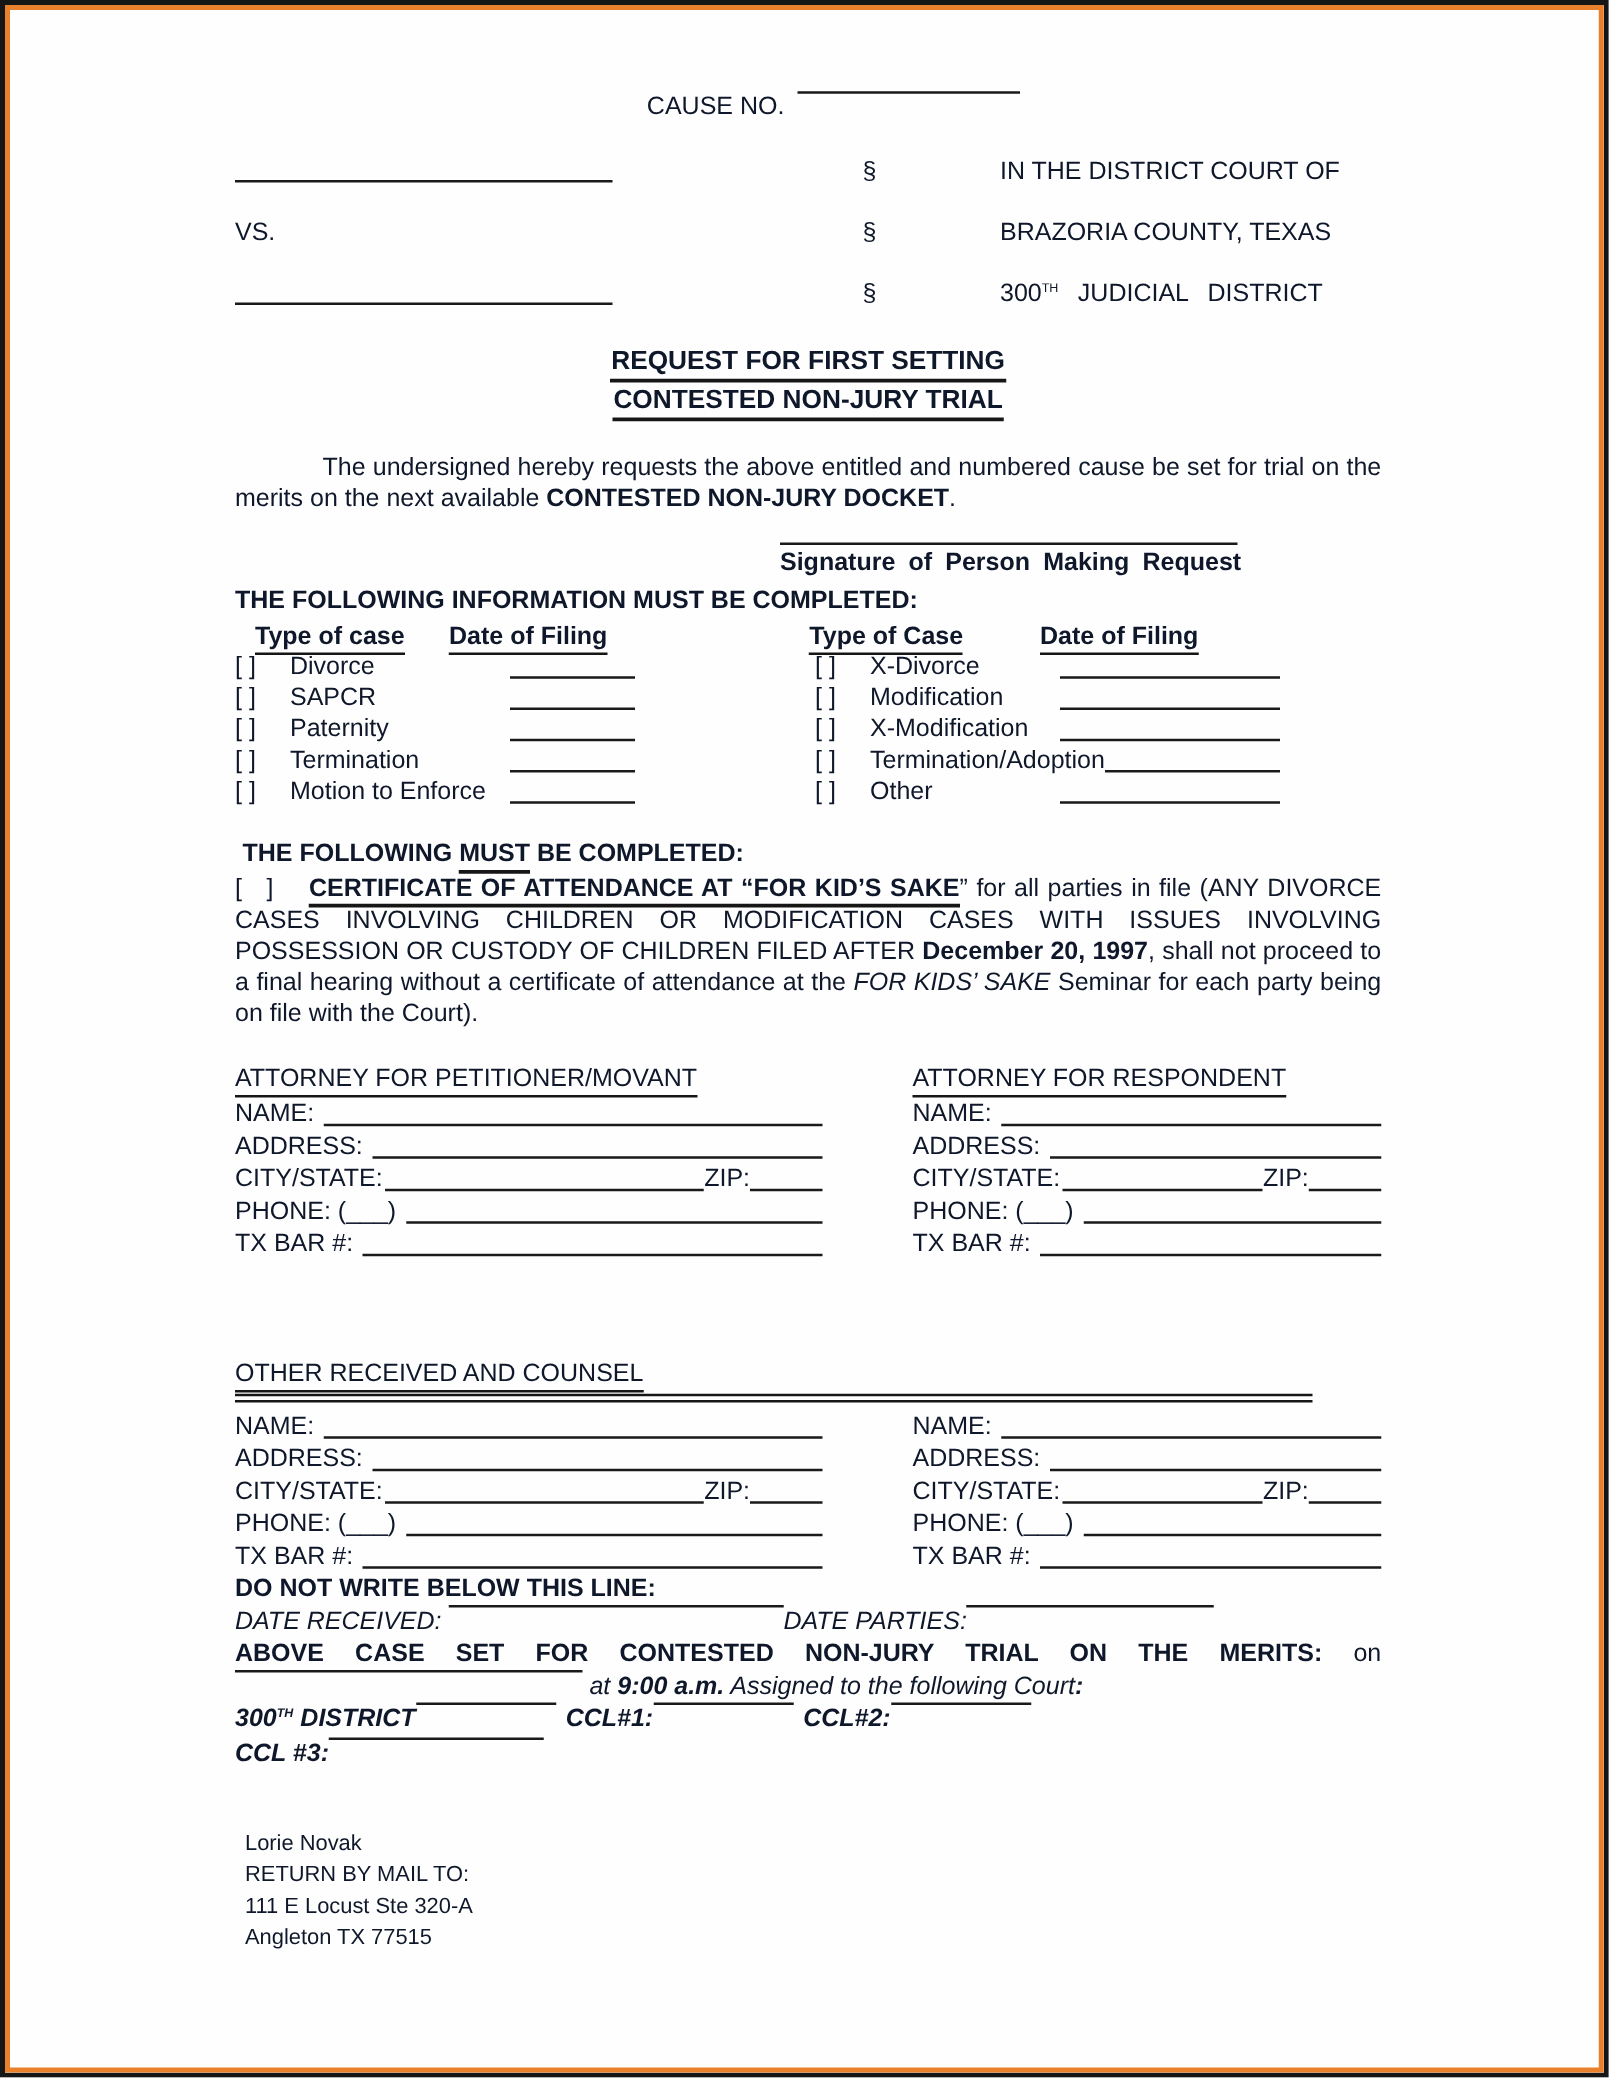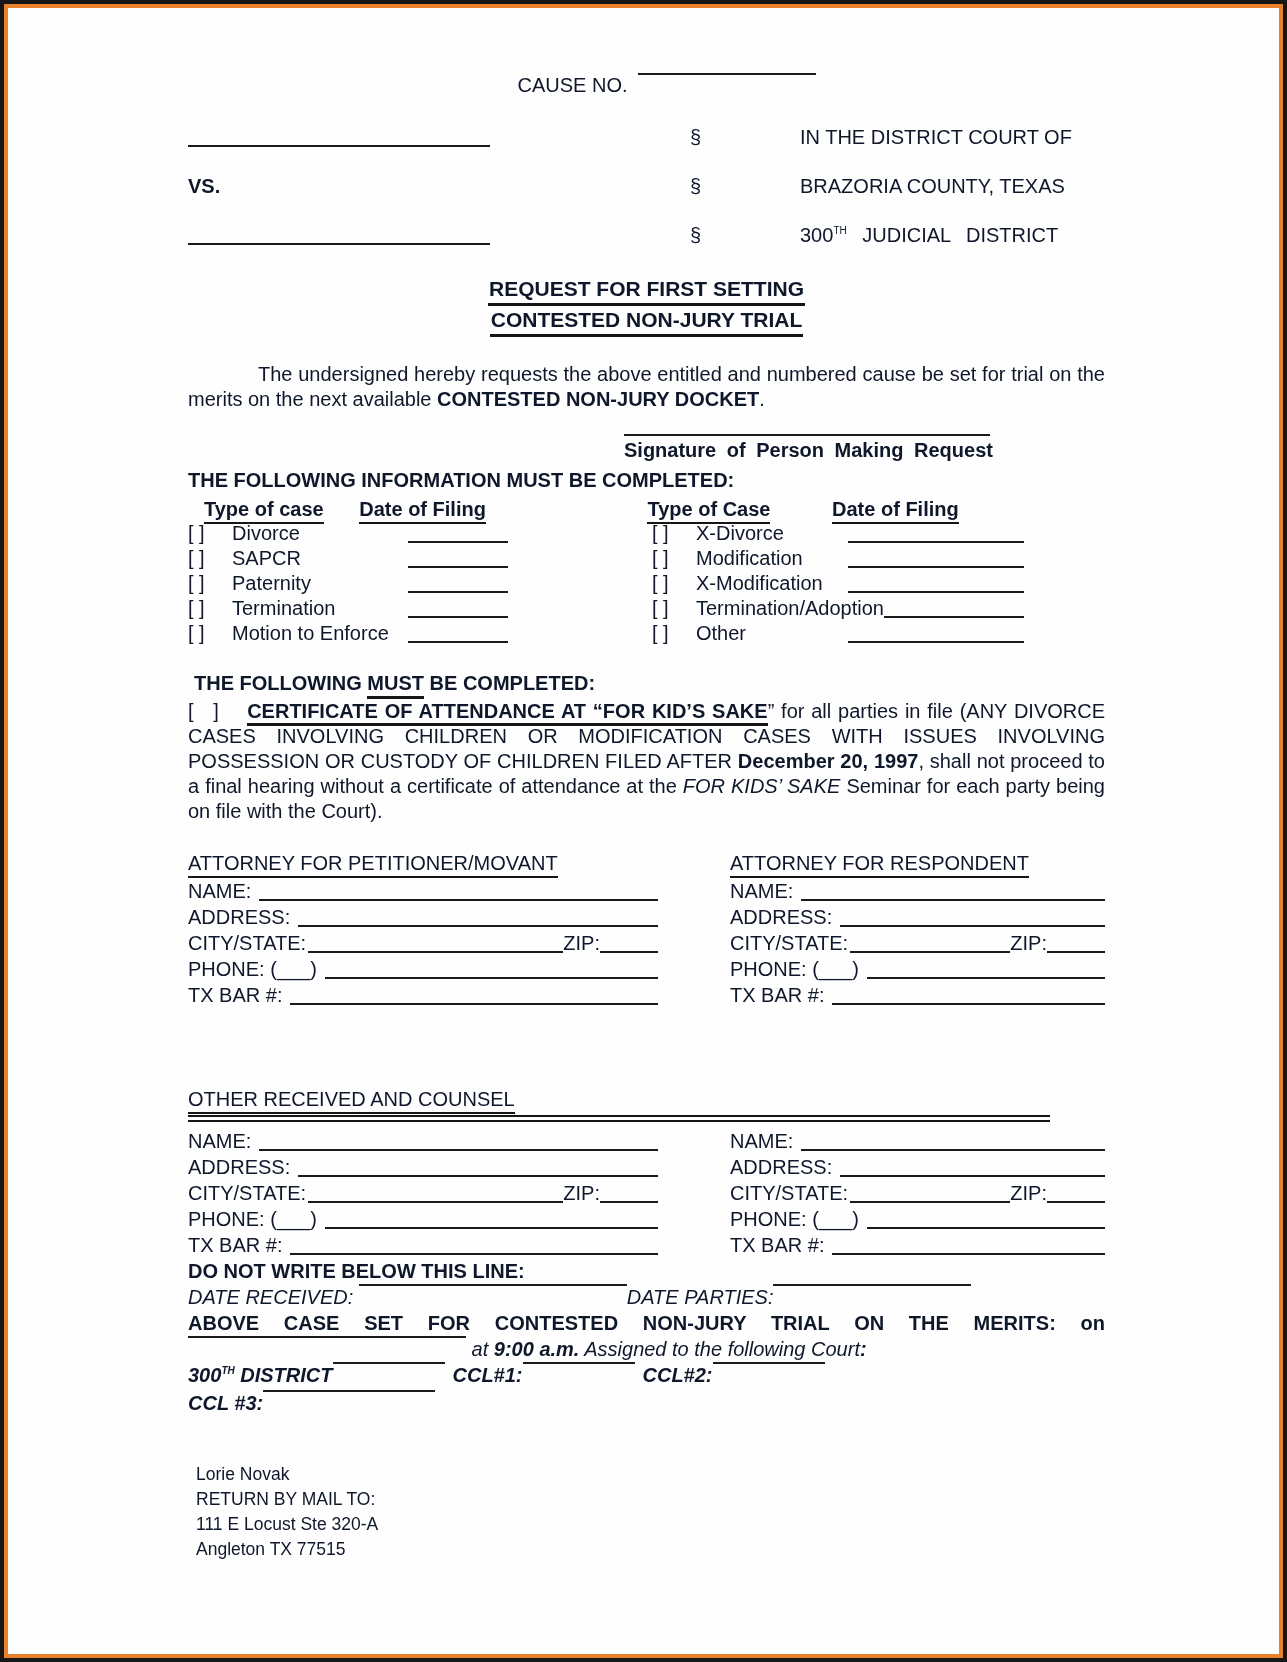--- a/index.html
+++ b/index.html
@@ -19,21 +19,21 @@
   }
   .b{font-weight:bold;}
   .i{font-style:italic;}
   sup{font-size:10px;vertical-align:super;line-height:0;}
   
   .bl{display:inline-block;border-bottom:2px solid #1a1a1a;height:1px;vertical-align:-3px;}
   
   .cause{display:flex;justify-content:center;padding-left:40px;margin-bottom:26px;}
   .cause .bl{width:178px;margin-left:10px;}
   .cap-row{display:flex;align-items:flex-end;height:26px;margin-bottom:23px;}
-  .cap-left{width:502px;font-weight:bold;}
+  .cap-left{width:502px;}
   .cap-left .bl{width:302px;}
   .cap-sec{width:110px;}
   .cap-right{flex:1;}
   .ws{word-spacing:10px;}
   
   .title-wrap{text-align:center;margin-top:27px;line-height:27px;}
   .title-line{display:inline-block;font-weight:bold;font-size:21px;border-bottom:3px solid #161616;padding:0 1px 1px;}
   
   .intro{margin-top:25px;text-align:justify;text-indent:70px;line-height:25px;}
   
@@ -76,21 +76,21 @@
   
   .other-heading{margin-top:78px;}
   .dbl-rule{width:862px;height:3px;border-top:2px solid #161616;border-bottom:2px solid #161616;margin-top:1px;}
   .parties{display:flex;margin-top:6px;}
   
   .admin-row{display:flex;align-items:flex-start;height:26px;font-style:italic;}
   .donot{font-weight:bold;height:26px;}
   .dr-blank1{width:268px;flex:none;border-bottom:2px solid #1a1a1a;margin-bottom:3px;}
   .dr-blank2{width:198px;flex:none;border-bottom:2px solid #1a1a1a;margin-bottom:3px;}
   .above-case{font-weight:bold;text-align:justify;text-align-last:justify;height:26px;}
-  .above-case .tail{font-weight:bold;}
+  .above-case .tail{font-weight:normal;}
   .at-blank{width:278px;flex:none;border-bottom:2px solid #1a1a1a;margin-bottom:3px;}
   .d-blank{width:112px;flex:none;border-bottom:2px solid #1a1a1a;margin-bottom:3px;}
   .ccl3-blank{width:172px;flex:none;border-bottom:2px solid #1a1a1a;margin-bottom:3px;}
   .spacer8{width:8px;flex:none;}
   .h28{height:28px;}
   
   .coord{margin-left:420px;margin-top:32px;width:404px;}
   .coord-line{border-bottom:2px solid #1a1a1a;height:14px;}
   .coord-name{font-weight:bold;margin-top:3px;white-space:nowrap;}
   .coord-phone{font-weight:bold;}

